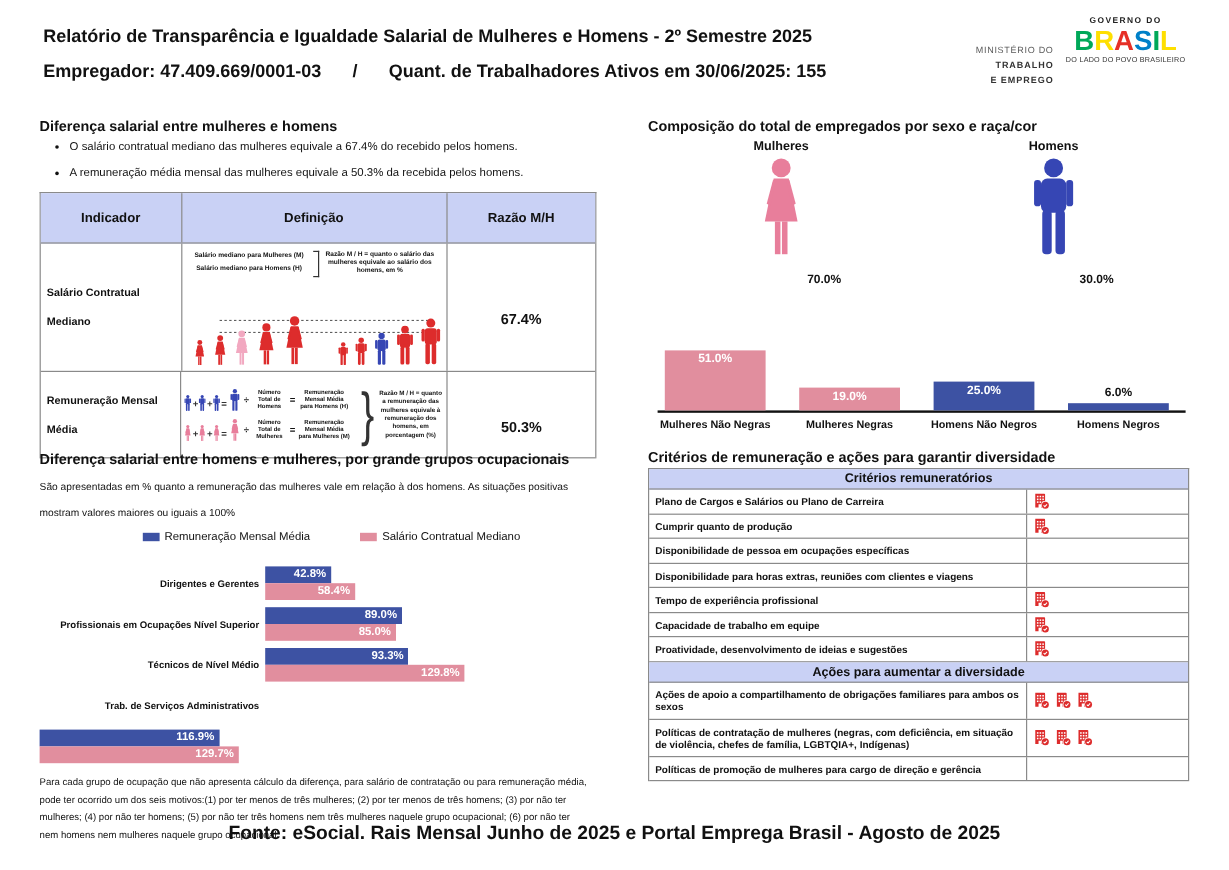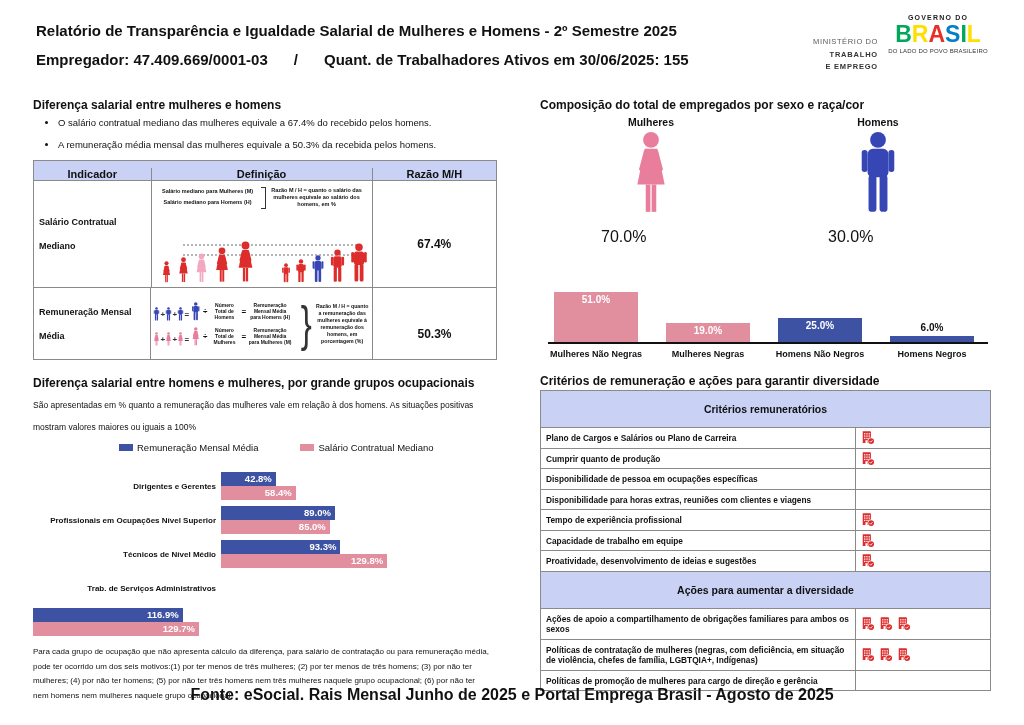--- a/index.html
+++ b/index.html
@@ -30,21 +30,21 @@
   
   .bullets{left:44px;top:112px;width:460px;margin:0;padding-left:14px;}
   .bullets li{font-size:9.5px;line-height:22px;}
 
   
   .gap-table{left:33px;top:160px;width:464px;border:1px solid var(--border);border-bottom:none;font-size:9px;}
   .gt-row{display:flex;border-bottom:1px solid var(--border);}
   .gt-c1{width:118px;border-right:1px solid var(--border);padding:3px 5px;}
   .gt-c2{width:222px;border-right:1px solid var(--border);position:relative;}
   .gt-c3{width:124px;display:flex;align-items:center;justify-content:center;}
-  .gt-head{background:var(--lav);height:20px;font-weight:bold;font-size:11px;align-items:flex-end;}
+  .gt-head{background:var(--lav);height:42px;font-weight:bold;font-size:11px;}
   .gt-head>div{display:flex;align-items:center;justify-content:center;padding:0;}
   .gt-label{display:flex;align-items:center;font-weight:bold;font-size:9px;line-height:24px;}
   .gt-value{font-weight:bold;font-size:12px;margin-top:20px;}
   .gt-r1{height:107px;}
   .gt-r2{height:72px;}
 
   
   .d1{width:100%;height:100%;padding:5px 4px 2px;}
   .d1-top{display:flex;align-items:flex-start;}
   .d1-lines{width:104px;text-align:center;font-size:5.5px;font-weight:bold;line-height:11px;}
@@ -57,21 +57,21 @@
   .d2-left{width:150px;}
   .d2-line{display:flex;align-items:center;margin:3px 0;}
   .d2-op{font-size:8px;font-weight:bold;margin:0 2px;}
   .d2-txt{font-size:5px;font-weight:bold;text-align:center;line-height:6px;width:30px;}
   .d2-txt.wide{width:44px;}
   .d2-brace{font-size:44px;font-weight:400;color:#333;transform:scale(.75,1.12);line-height:40px;margin:0 1px;}
   .d2-note{width:58px;font-size:5.2px;font-weight:bold;text-align:center;line-height:7px;}
 
   
   .sex-label{width:100px;text-align:center;font-size:10.5px;font-weight:bold;}
-  .sex-pct{width:100px;text-align:left;font-size:16px;font-weight:normal;}
+  .sex-pct{width:100px;text-align:right;font-size:10px;font-weight:bold;}
   .comp-chart{left:540px;top:255px;width:456px;height:115px;}
   .comp-axis{position:absolute;left:8px;top:87px;width:440px;height:2px;background:#111;}
   .comp-bar{position:absolute;}
   .comp-val{position:absolute;text-align:center;font-size:10px;font-weight:bold;color:#fff;}
   .comp-val.outside{color:#111;}
   .comp-cat{position:absolute;width:120px;text-align:center;font-size:9px;font-weight:bold;white-space:nowrap;}
 
   
   .occ-desc{left:33px;top:394px;width:452px;font-size:8.5px;line-height:22px;}
   .legend{left:119px;top:442px;display:flex;gap:42px;font-size:9.5px;align-items:center;}
@@ -82,21 +82,21 @@
   .occ-label{width:188px;text-align:right;font-size:8px;font-weight:bold;padding-right:5px;
              display:flex;align-items:center;justify-content:flex-end;white-space:nowrap;}
   .occ-bars{flex:1;}
   .occ-bar{height:14px;position:relative;}
   .occ-bar span{position:absolute;right:4px;top:1px;font-size:9.5px;font-weight:bold;color:#fff;}
   .footnote{left:33px;top:645px;width:458px;font-size:8px;line-height:14.5px;}
 
   
   .criteria-table{left:540px;top:390px;width:451px;border:1px solid var(--border);border-bottom:none;}
   .crit-header{background:var(--lav);text-align:center;font-size:10.5px;font-weight:bold;
-               padding:12px 0;border-bottom:1px solid var(--border);}
+               padding:2px 0;border-bottom:1px solid var(--border);}
   .crit-row{display:flex;border-bottom:1px solid var(--border);}
   .crit-label{width:315px;border-right:1px solid var(--border);font-size:8.3px;font-weight:bold;
               padding:5px 4px 4px 5px;line-height:10.5px;display:flex;align-items:center;}
   .crit-icons{flex:1;display:flex;align-items:center;gap:3px;padding:2px 4px;}
 
   .footer{left:0;top:686px;width:1024px;text-align:center;font-size:16px;font-weight:bold;}
 
   .fill-red{fill:var(--red);} .fill-blue{fill:var(--man);} .fill-lpink{fill:var(--lpink);}
   .fill-woman{fill:var(--woman);} .fill-man{fill:var(--man);} .fill-pinkfig{fill:var(--woman);}
   svg text{font-family:"Liberation Sans",sans-serif;}

